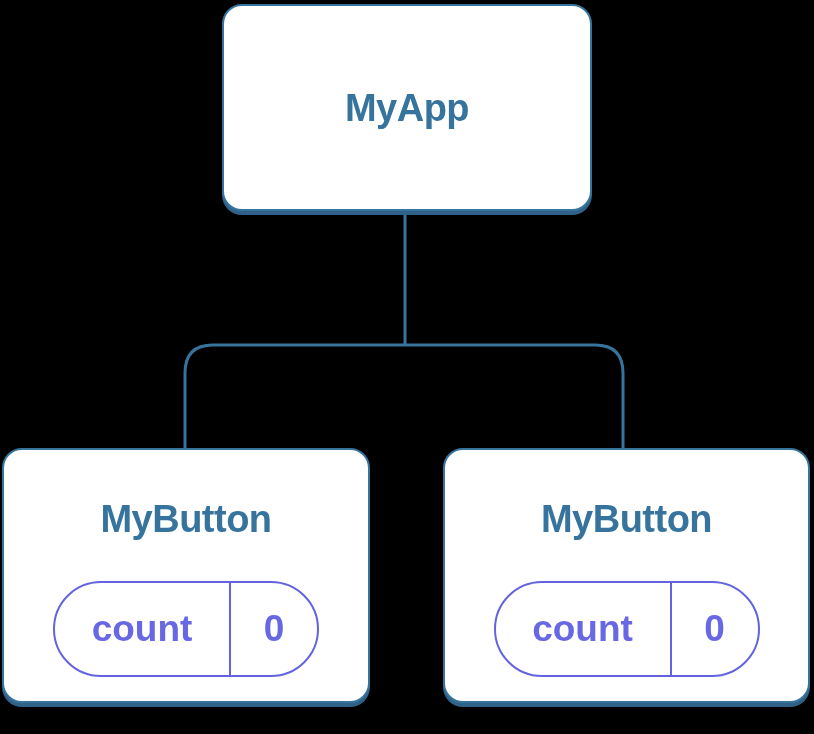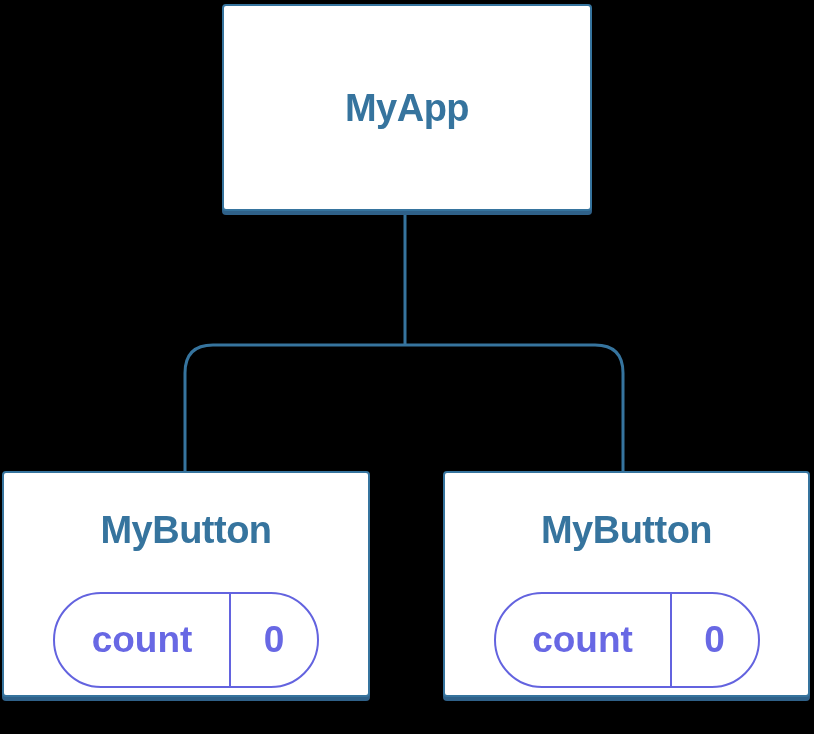--- a/index.html
+++ b/index.html
@@ -25,21 +25,21 @@
   }
   .connectors path {
     fill: none;
     stroke: #36749E;
     stroke-width: 3;
   }
   .node {
     position: absolute;
     background: #ffffff;
     border: 2.5px solid #36749E;
-    border-radius: 4px;
+    border-radius: 20px;
     box-shadow: 0 4px 0 0 #2F6189;
     box-sizing: border-box;
   }
   .node-title {
     display: block;
     text-align: center;
     color: #36749E;
     font-size: 38px;
     font-weight: 700;
     letter-spacing: -0.5px;
@@ -48,24 +48,24 @@
   .root-node {
     left: 222px;
     top: 4px;
     width: 370px;
     height: 207px;
     display: flex;
     align-items: center;
     justify-content: center;
   }
   .child-node {
-    top: 471px;
+    top: 448px;
     width: 368px;
-    height: 226px;
-    padding-top: 32px;
+    height: 255px;
+    padding-top: 44px;
   }
   .child-node.left  { left: 2px; }
   .child-node.right { left: 443px; width: 367px; }
   .state-pill {
     display: flex;
     width: 266px;
     height: 96px;
     margin: 37px auto 0 auto;
     border: 2.5px solid #6363DF;
     border-radius: 48px;

